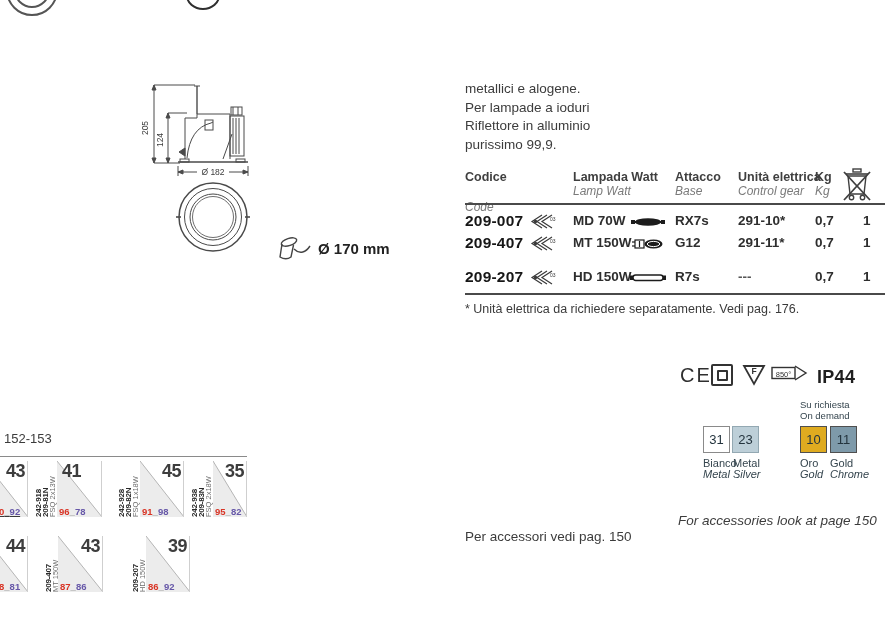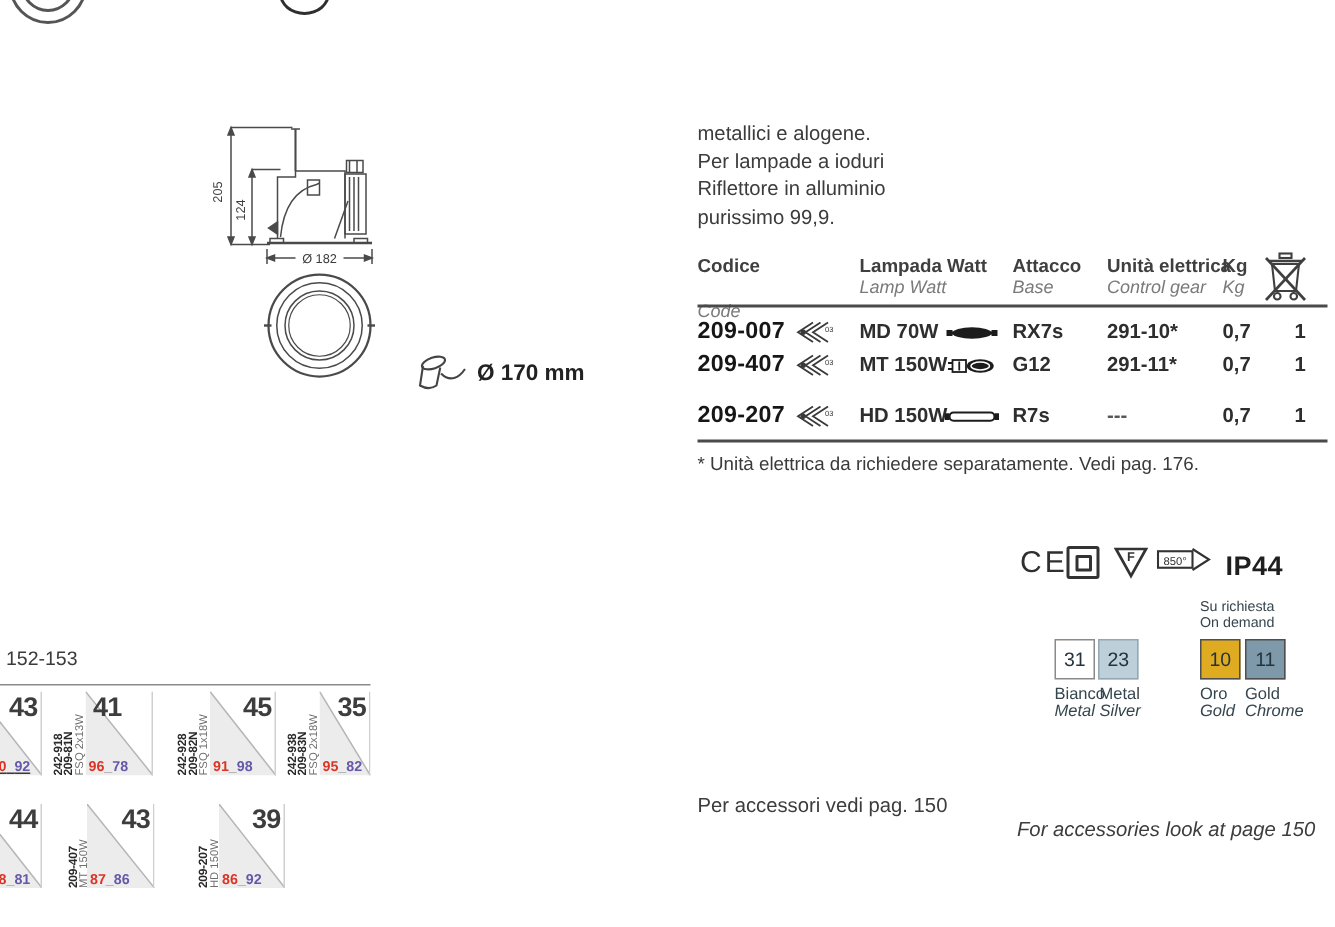--- a/index.html
+++ b/index.html
@@ -380,15 +380,15 @@
     <svg width="44" height="56">
         <polygon points="0,0 44,56 0,56" fill="#ececec"></polygon>
         <line x1="0" y1="0" x2="44" y2="56" stroke="#b5b5b5"></line>
         <line x1="43.5" y1="0" x2="43.5" y2="56" stroke="#cfcfcf"></line>
       </svg>
     <span class="big">39</span>
     <span class="pair"><span class="r">86</span><span class="s">_</span><span class="b">92</span></span>
   </div>
 
   <div class="abs note-it" style="left:465px;top:529px;">Per accessori vedi pag. 150</div>
-  <div class="abs note-en" style="left:678px;top:545px;font-style:italic;">For accessories look at page 150</div>
+  <div class="abs note-en" style="left:678px;top:513px;font-style:italic;">For accessories look at page 150</div>
 
 </div>
 
 </body></html>

